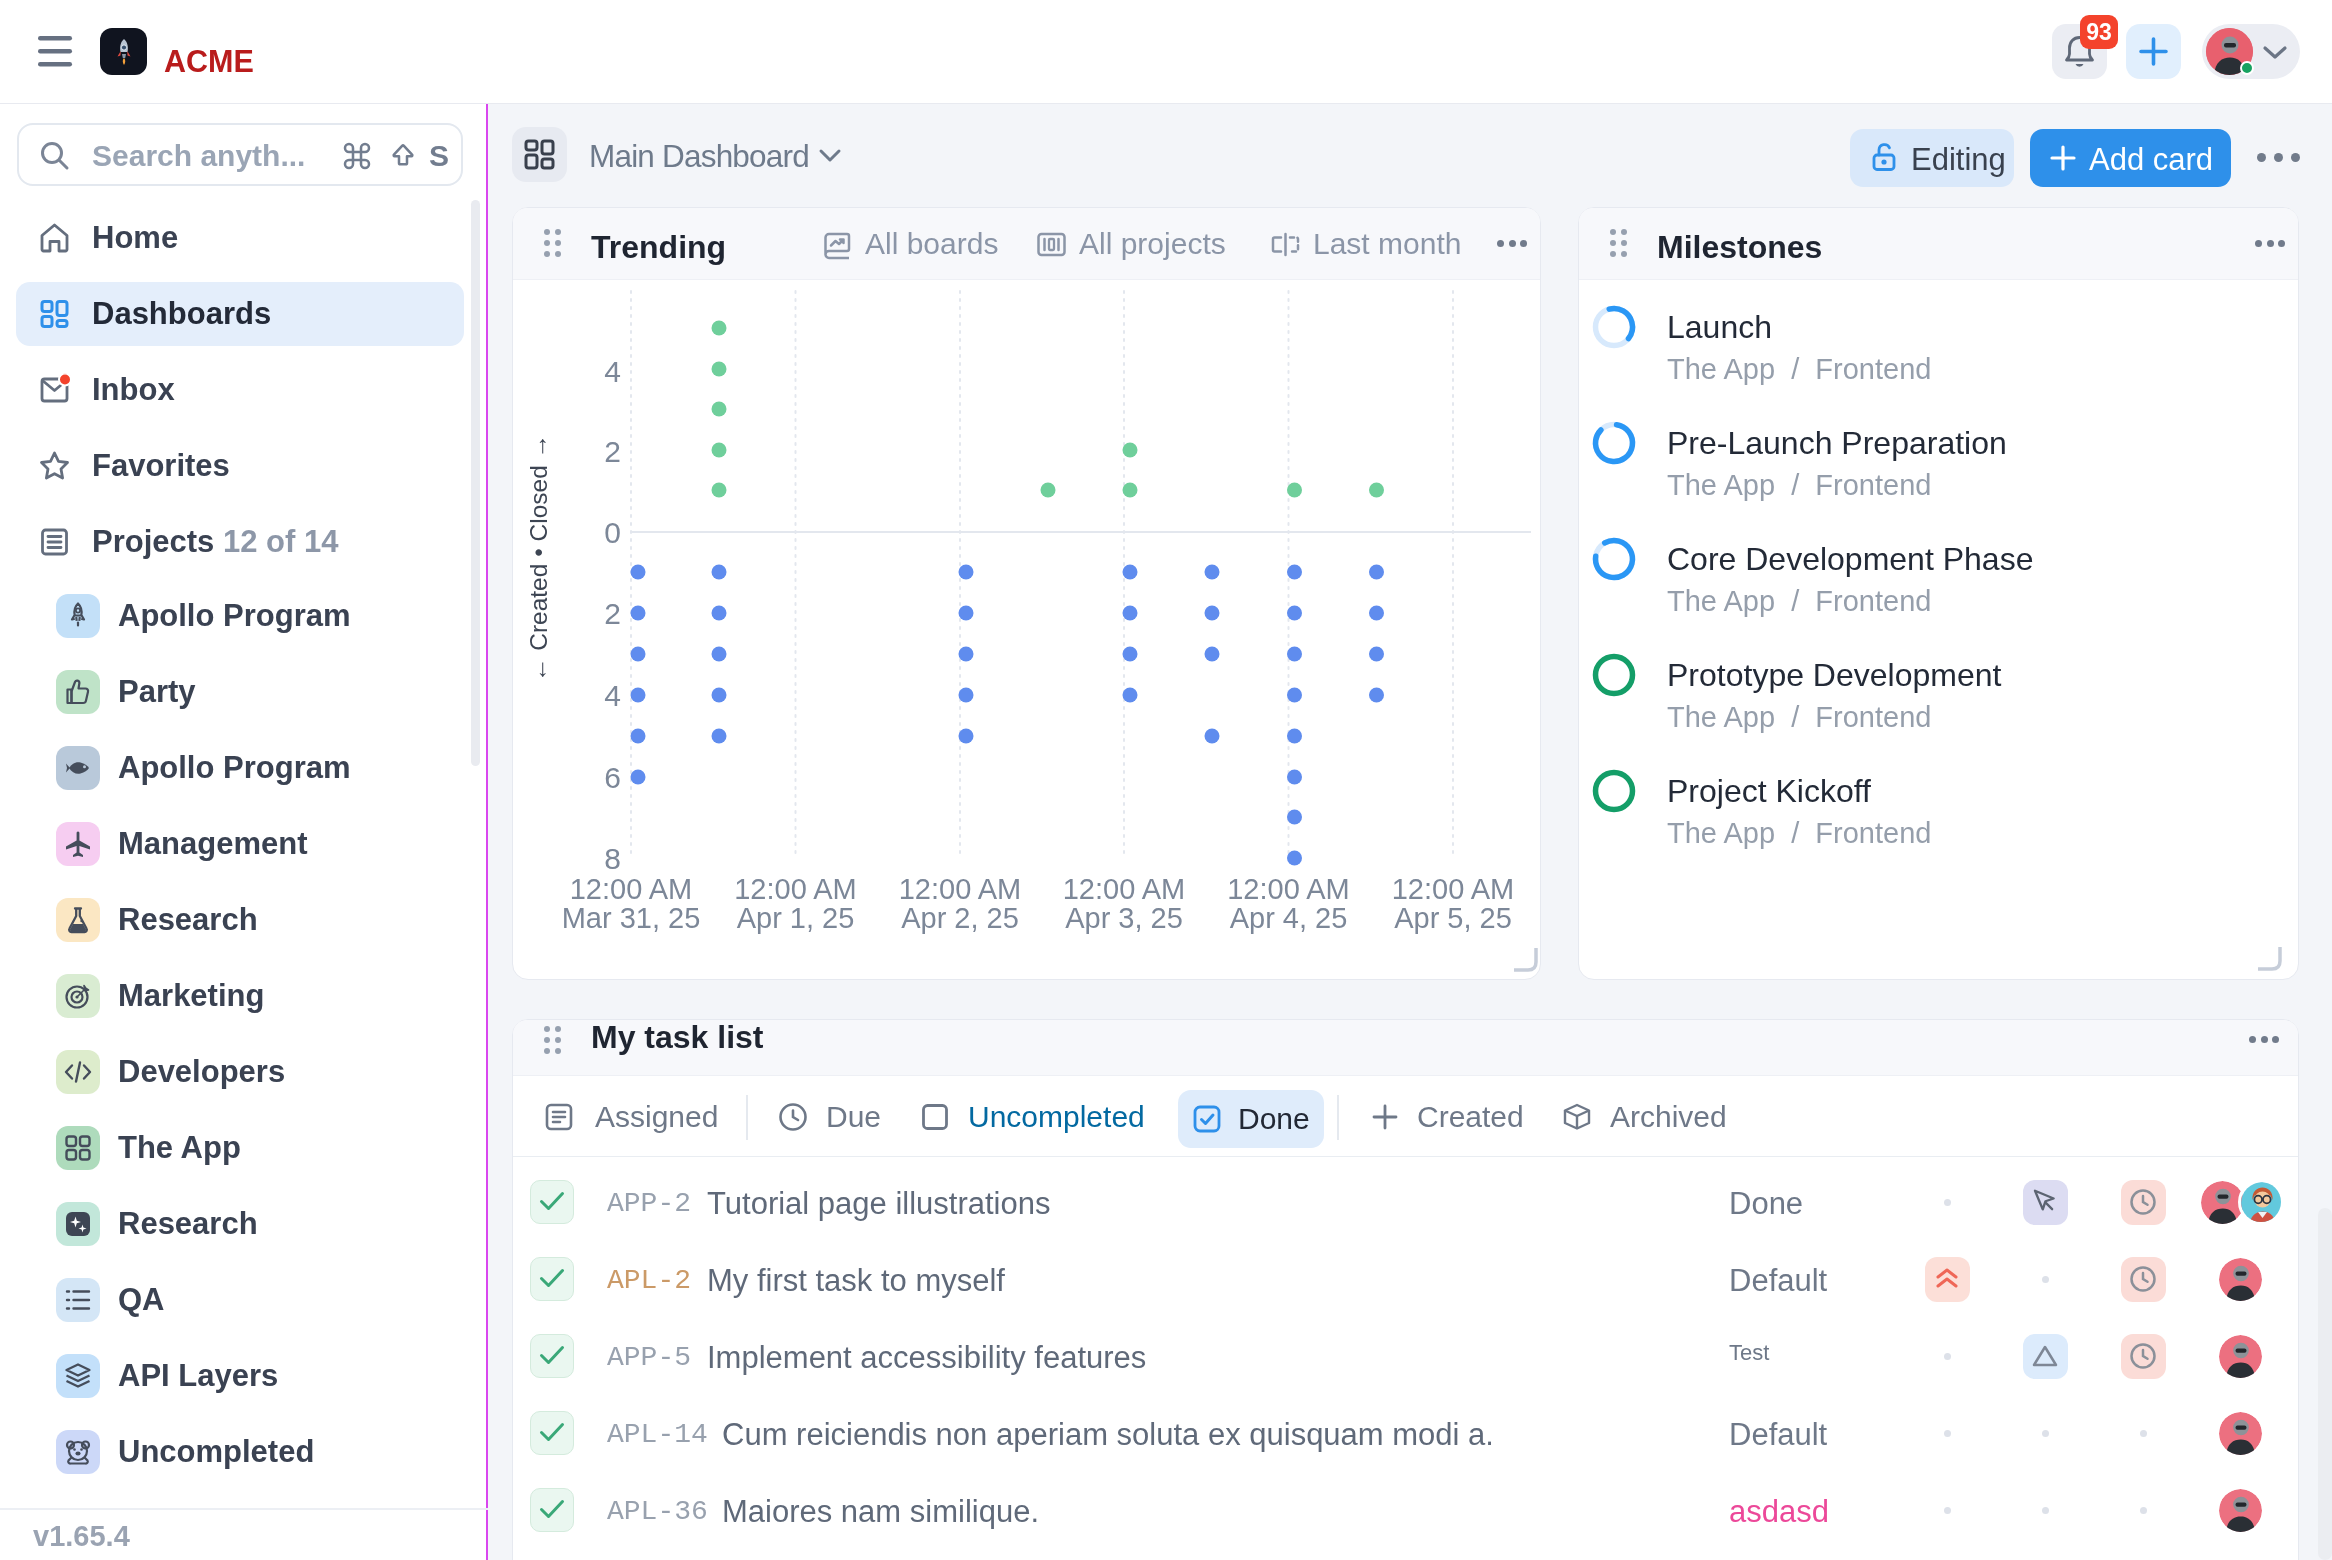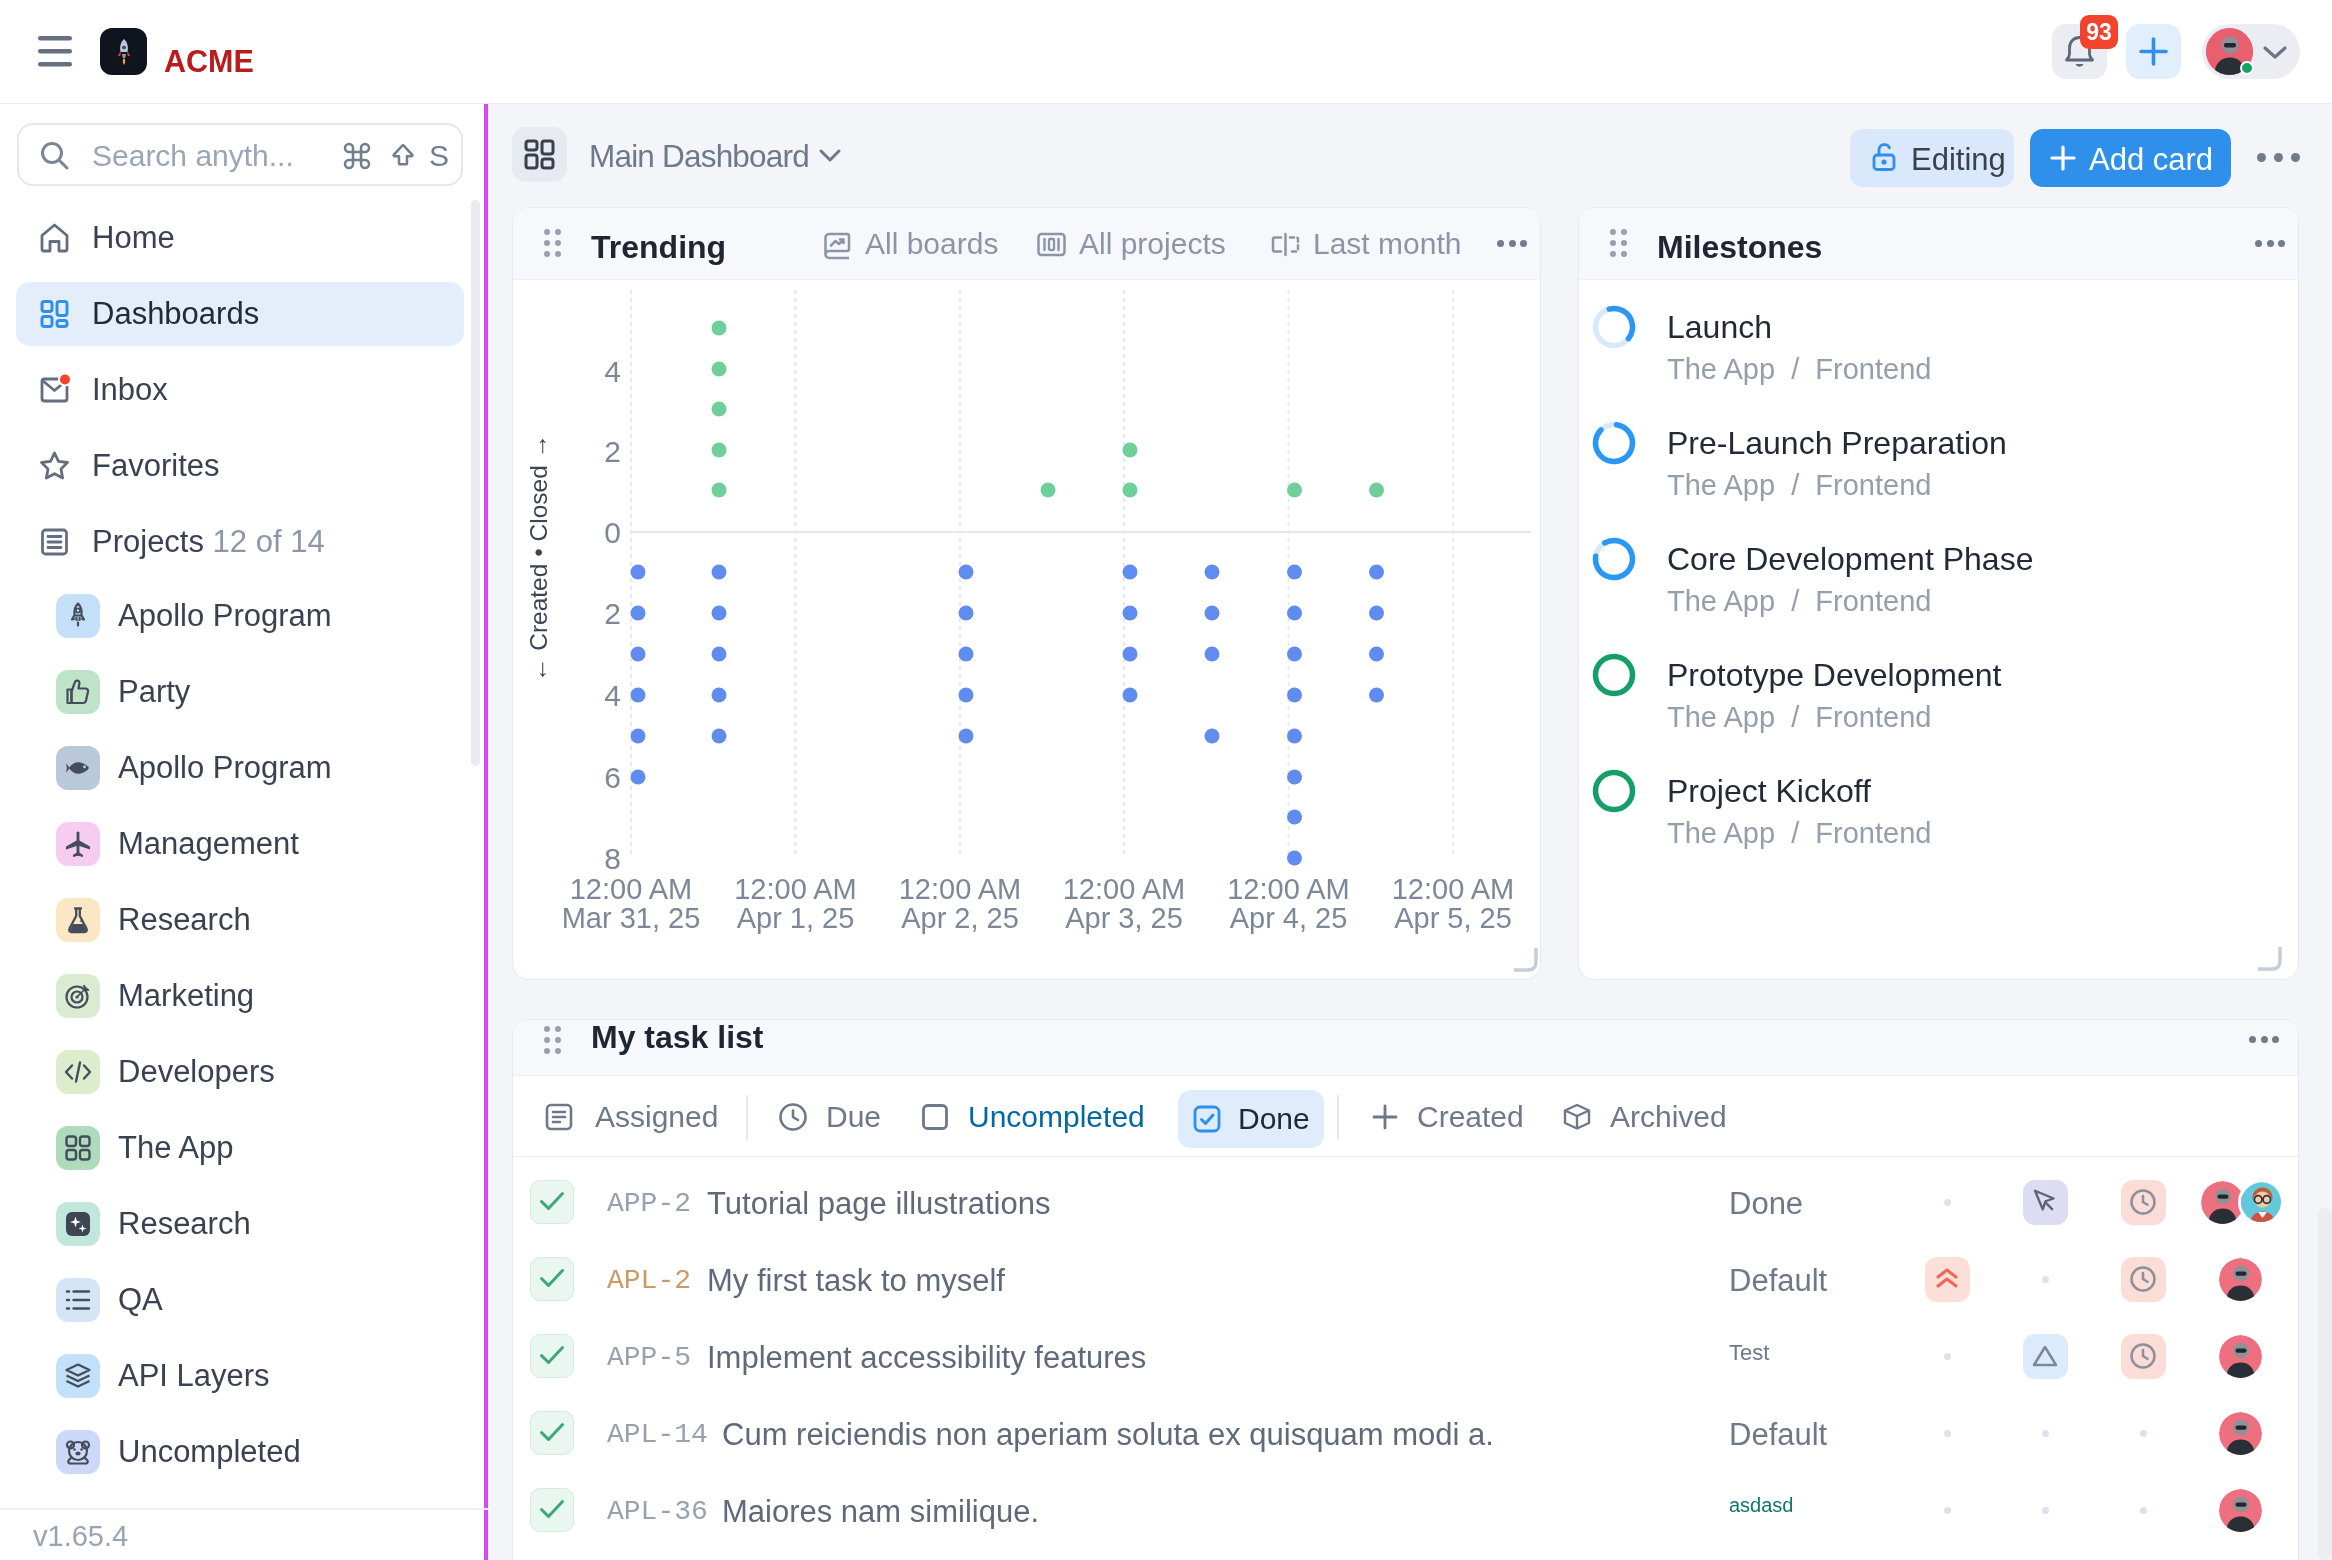--- a/index.html
+++ b/index.html
@@ -1,20 +1,20 @@
 <!DOCTYPE html>
 <html><head>
 <meta charset="utf-8">
 <style>
 * { margin:0; padding:0; box-sizing:border-box; }
 html,body { width:2332px; height:1560px; overflow:hidden; }
 body { font-family:"Liberation Sans", sans-serif; background:#f3f5f9; position:relative; }
 .abs { position:absolute; }
 #topbar { left:0; top:0; width:2332px; height:104px; background:#fff; border-bottom:1px solid #e8eaf0; z-index:5; }
-#sidebar { left:0; top:104px; width:488px; height:1456px; background:#fff; border-right:4px solid #d946ef; z-index:4; }
+#sidebar { left:0; top:104px; width:488px; height:1456px; background:#fff; border-right:2px solid #d946ef; z-index:4;font-weight:bold; }
 .srow { position:absolute; left:0; width:480px; height:64px; }
 .srow .txt { position:absolute; left:92px; top:50%; transform:translateY(-50%); font-size:31px; color:#3a4252; }
 .srow .icn { position:absolute; left:38px; top:50%; transform:translateY(-50%); width:33px; height:33px; }
 .prow { position:absolute; left:0; width:480px; height:76px; }
 .prow .pic { position:absolute; left:56px; top:50%; transform:translateY(-50%); width:44px; height:44px; border-radius:12px; display:flex; align-items:center; justify-content:center; }
 .prow .txt { position:absolute; left:118px; top:50%; transform:translateY(-50%); font-size:31px; color:#3a4252; }
 .card { position:absolute; background:#fff; border:1.5px solid #e6e9f0; border-radius:16px; }
 .chead { position:absolute; left:0; top:0; right:0; height:72px; background:#f7f8fb; border-bottom:1px solid #eef0f5; border-radius:14px 14px 0 0; }
 .handle { position:absolute; width:14px; height:25px; }
 .hdot { position:absolute; width:6px; height:6px; border-radius:50%; background:#96a0af; }
@@ -616,21 +616,21 @@
         <rect x="16.5" y="13.5" width="11" height="4.2" rx="2" fill="#23272c"></rect>
         <path d="M7 43 C8 31.5 14.5 27.5 21.8 27.5 C29 27.5 34.5 31.5 36.5 43 Z" fill="#2a2f35"></path>
       </svg></div>
 
   <div class="abs" style="left:17px;top:468px;width:44px;height:44px;border-radius:10px;background:#eaf7f0;border:1.5px solid #d4ebdd;"></div>
   <svg class="abs" style="left:26px;top:479px;" width="26" height="22" viewBox="0 0 26 22">
       <path d="M2.5 10.5 L9.5 17.5 L23.5 2.5" fill="none" stroke="#3aa878" stroke-width="3" stroke-linecap="round" stroke-linejoin="round"></path>
     </svg>
   <div class="abs" style="left:94px;top:476px;font-family:'Liberation Mono',monospace;font-size:28px;color:#98a1ae;">APL-36</div>
   <div class="abs" style="left:209px;top:474px;font-size:31px;color:#5f6979;">Maiores nam similique.</div>
-  <div class="abs" style="left:1216px;top:474px;font-size:20px;color:#0f766e;">asdasd</div>
+  <div class="abs" style="left:1216px;top:474px;font-size:31px;color:#ec4899;">asdasd</div>
   <div class="tinydot" style="left:1430.5px;top:486.5px;"></div>
   <div class="tinydot" style="left:1528.5px;top:486.5px;"></div>
   <div class="tinydot" style="left:1626.5px;top:486.5px;"></div>
   <div class="av" style="left:1705.5px;top:468.5px;"><svg width="43" height="43" viewBox="0 0 43 43">
         <circle cx="21.5" cy="21.5" r="21.5" fill="#ec7080"></circle>
         <circle cx="22" cy="15.5" r="7.8" fill="#8d9298"></circle>
         <rect x="16.5" y="13.5" width="11" height="4.2" rx="2" fill="#23272c"></rect>
         <path d="M7 43 C8 31.5 14.5 27.5 21.8 27.5 C29 27.5 34.5 31.5 36.5 43 Z" fill="#2a2f35"></path>
       </svg></div>
 </div>

